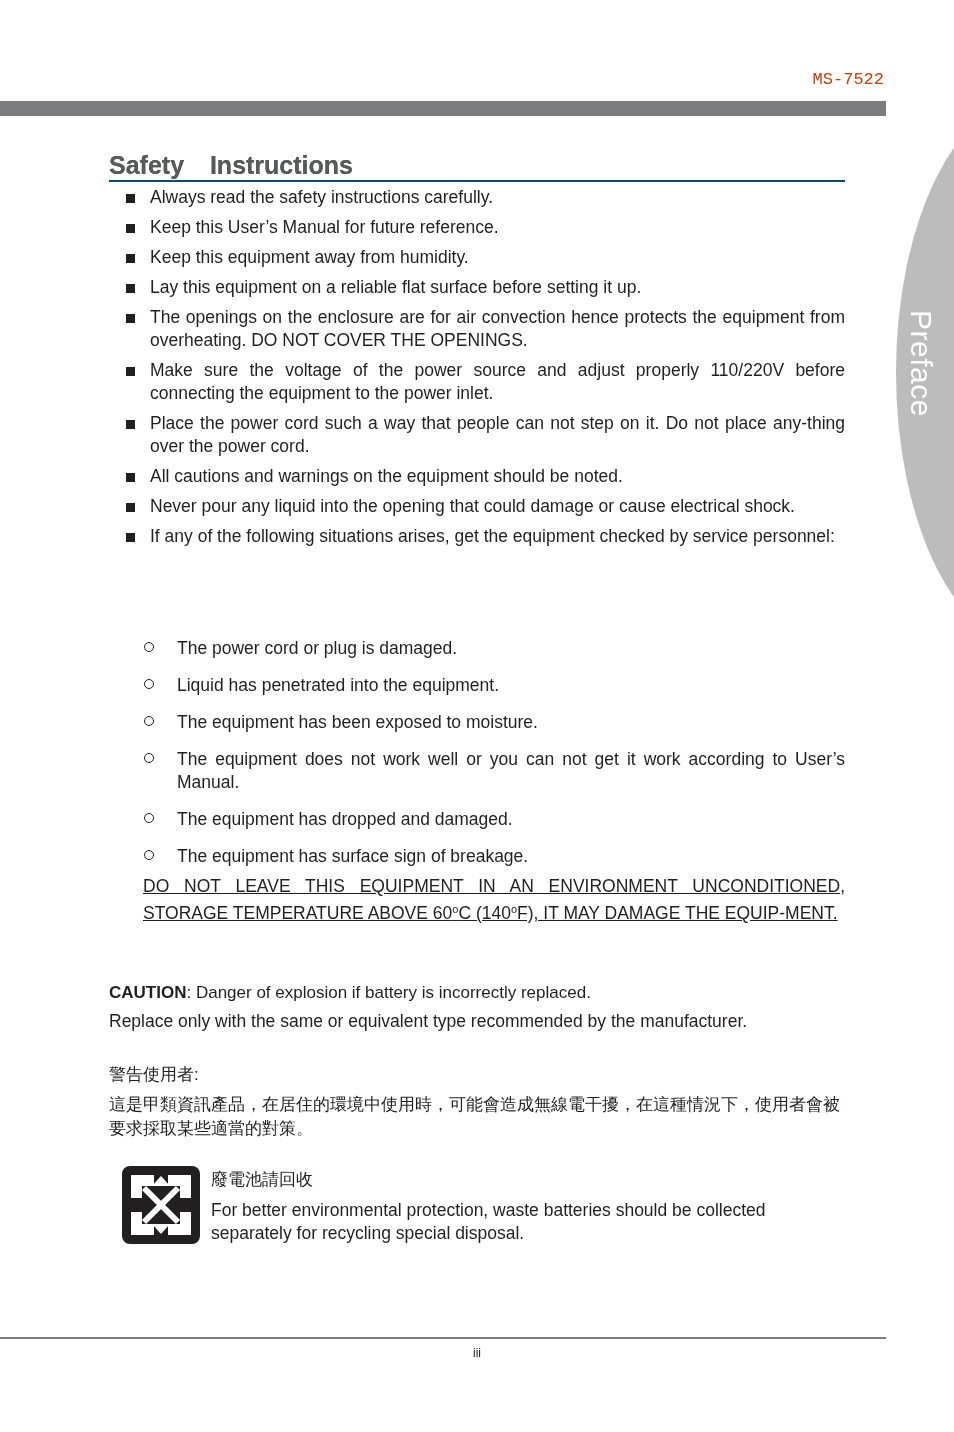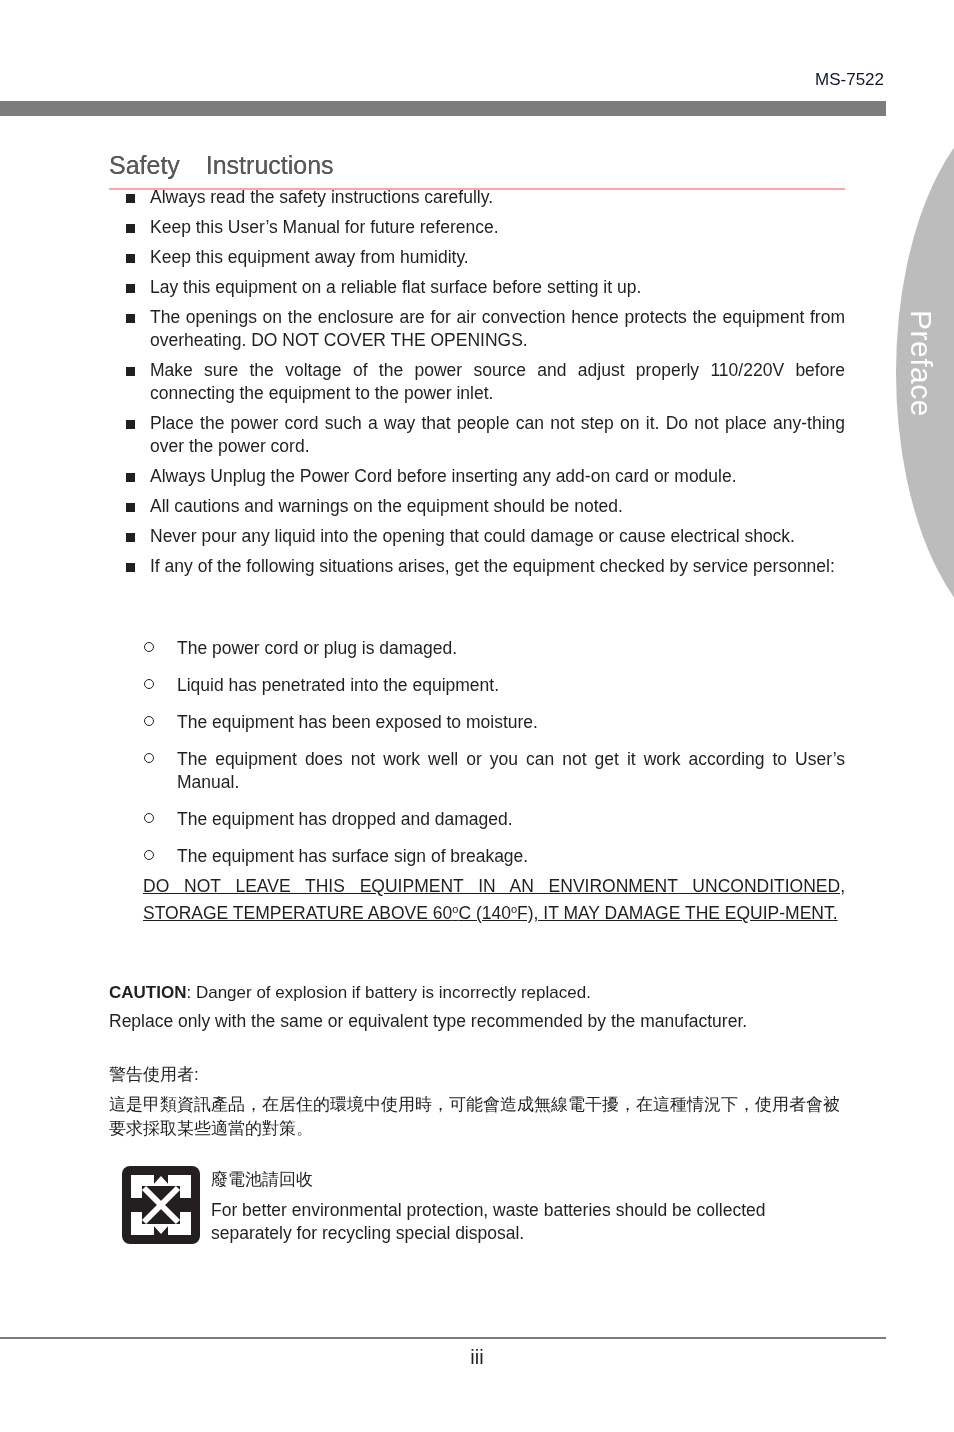--- a/index.html
+++ b/index.html
@@ -1,34 +1,34 @@
 <!DOCTYPE html>
 <html><head>
   <meta charset="utf-8">
   <style>
     html, body { margin: 0; padding: 0; background: #ffffff; }
     body {
       width: 954px; height: 1432px; position: relative; overflow: hidden;
       font-family: "Liberation Sans", sans-serif; color: #231f20;
     }
-    .model { position: absolute; right: 70px; top: 70px; font-size: 17px; color: #0f172a; }
+    .model { position: absolute; right: 70px; top: 70px; font-size: 17px; color: #c2410c; font-family: Liberation Mono, monospace; }
     .top-bar { position: absolute; left: 0; top: 101px; width: 886px; height: 15px; background: #7a7c7e; }
     .tab-shape {
       position: absolute; left: 896px; top: 95px; width: 140px; height: 555px;
       background: #bcbcbd; border-radius: 100% 0 0 100% / 50% 0 0 50%;
     }
     .tab-label {
       position: absolute; left: 901px; top: 310px; width: 40px; height: 110px;
       writing-mode: vertical-rl; color: #ffffff; font-size: 30px; letter-spacing: 0.5px;
       display: flex; align-items: center;
     }
     .title {
       position: absolute; left: 109px; top: 150px; width: 736px;
-      font-size: 25px; font-weight: normal; color: #58595b; word-spacing: 6px;
-      border-bottom: 2px solid #fca5a5; padding-bottom: 8px; line-height: 30px;
+      font-size: 25px; font-weight: bold; color: #58595b; word-spacing: 6px;
+      border-bottom: 2px solid #0c4a6e; padding-bottom: 0px; line-height: 30px;
       text-shadow: 0 0 0.6px #58595b;
     }
     .bullets { position: absolute; left: 124px; top: 186px; width: 721px; margin: 0; padding: 0; list-style: none; }
     .bullets li {
       position: relative; padding-left: 26px; font-size: 17.5px; line-height: 23px;
       text-align: justify; margin-bottom: 7px;
     }
     .bullets li .sq {
       position: absolute; left: 2px; top: 8px; width: 9px; height: 9px; background: #231f20;
     }
@@ -51,41 +51,40 @@
     .replace { position: absolute; left: 109px; top: 1010px; font-size: 17.5px; line-height: 23px; }
     .cn-label { position: absolute; left: 109px; top: 1063px; font-size: 17px; line-height: 23px; }
     .cn-body {
       position: absolute; left: 109px; top: 1093px; width: 740px;
       font-size: 17px; line-height: 24px;
     }
     .recycle-icon { position: absolute; left: 122px; top: 1166px; width: 78px; height: 78px; }
     .battery-cn { position: absolute; left: 211px; top: 1168px; font-size: 17px; line-height: 23px; }
     .battery-en { position: absolute; left: 211px; top: 1199px; width: 560px; font-size: 17.5px; line-height: 23px; }
     .bottom-rule { position: absolute; left: 0; top: 1337px; width: 886px; height: 2px; background: #7a7c7e; }
-    .page-no { position: absolute; left: 0; width: 954px; top: 1346px; text-align: center; font-size: 20px; }
+    .page-no { position: absolute; left: 0; width: 954px; top: 1346px; text-align: center; font-size: 12px; }
   </style>
 </head>
 <body>
 
 <div class="model">MS-7522</div>
 <div class="top-bar"></div>
 <div class="tab-shape"></div>
 <div class="tab-label">Preface</div>
 
 <div class="title" style="white-space: pre;">Safety  Instructions</div>
 
 <ul class="bullets">
   <li><span class="sq"></span><span>Always read the safety instructions carefully.</span></li>
   <li><span class="sq"></span><span>Keep this User’s Manual for future reference.</span></li>
   <li><span class="sq"></span><span>Keep this equipment away from humidity.</span></li>
   <li><span class="sq"></span><span>Lay this equipment on a reliable flat surface before setting it up.</span></li>
   <li><span class="sq"></span><span>The openings on the enclosure are for air convection hence protects the equipment from overheating. DO NOT COVER THE OPENINGS.</span></li>
   <li><span class="sq"></span><span>Make sure the voltage of the power source and adjust properly 110/220V before connecting the equipment to the power inlet.</span></li>
   <li><span class="sq"></span><span>Place the power cord such a way that people can not step on it. Do not place any-thing over the power cord.</span></li>
-  <li><span class="sq"></span><span>Always Unplug the Power Cord before inserting any add-on card or module.</span></li>
   <li><span class="sq"></span><span>All cautions and warnings on the equipment should be noted.</span></li>
   <li><span class="sq"></span><span>Never pour any liquid into the opening that could damage or cause electrical shock.</span></li>
   <li><span class="sq"></span><span>If any of the following situations arises, get the equipment checked by service personnel:</span></li>
 </ul>
 
 <ul class="subs">
   <li><span class="circ"></span><span>The power cord or plug is damaged.</span></li>
   <li><span class="circ"></span><span>Liquid has penetrated into the equipment.</span></li>
   <li><span class="circ"></span><span>The equipment has been exposed to moisture.</span></li>
   <li><span class="circ"></span><span>The equipment does not work well or you can not get it work according to User’s Manual.</span></li>

